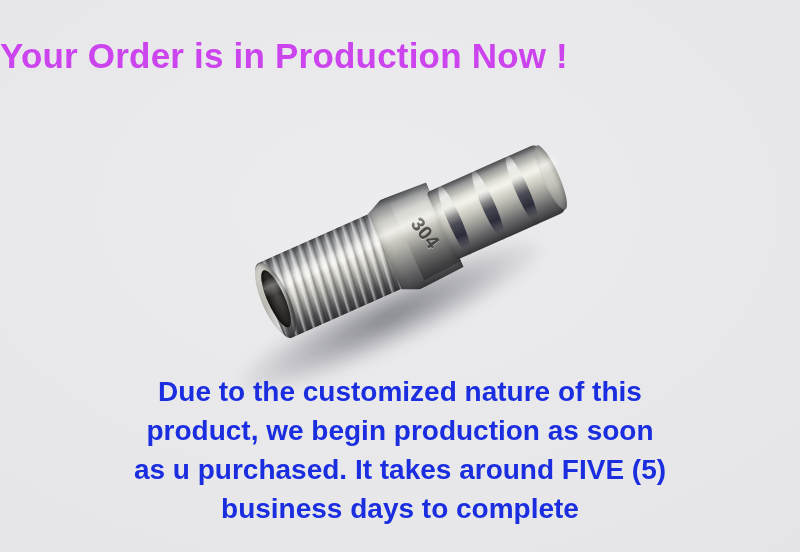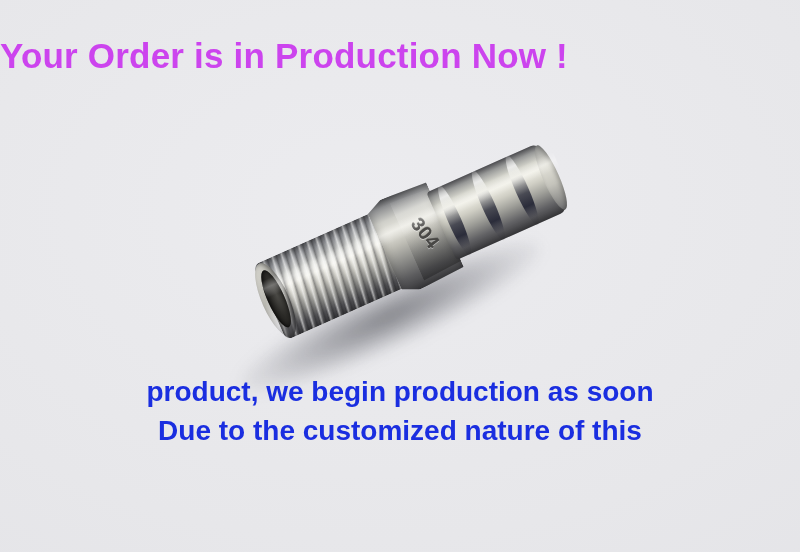--- a/index.html
+++ b/index.html
@@ -280,17 +280,19 @@
       <div class="barb-ridge r1"></div>
       <div class="barb-ridge r2"></div>
       <div class="barb-ridge r3"></div>
       <div class="barb-cap"></div>
 
       <div class="sheen"></div>
     </div>
   </div>
 
   <div class="bodycopy">
+    <div class="line">Due to the customized nature of this</div>
     <div class="line">product, we begin production as soon</div>
-    <div class="line">Due to the customized nature of this</div>
+    <div class="line">as u purchased. It takes around FIVE (5)</div>
+    <div class="line">business days to complete</div>
   </div>
 
 </div>
 
 </body></html>

